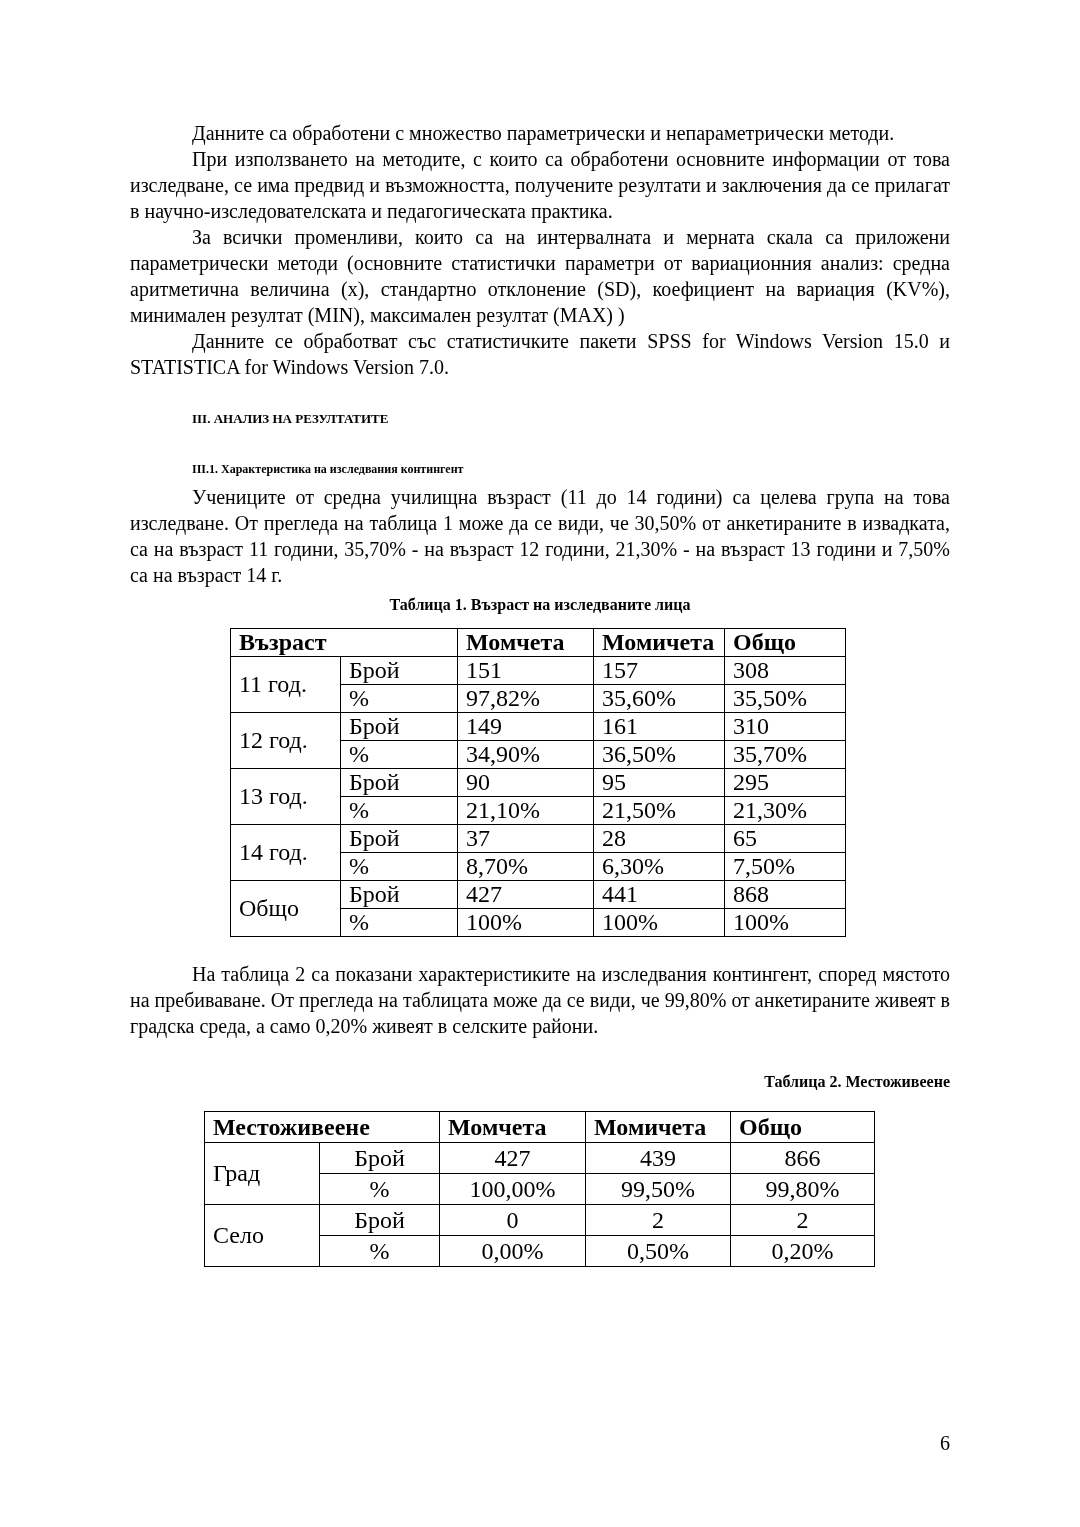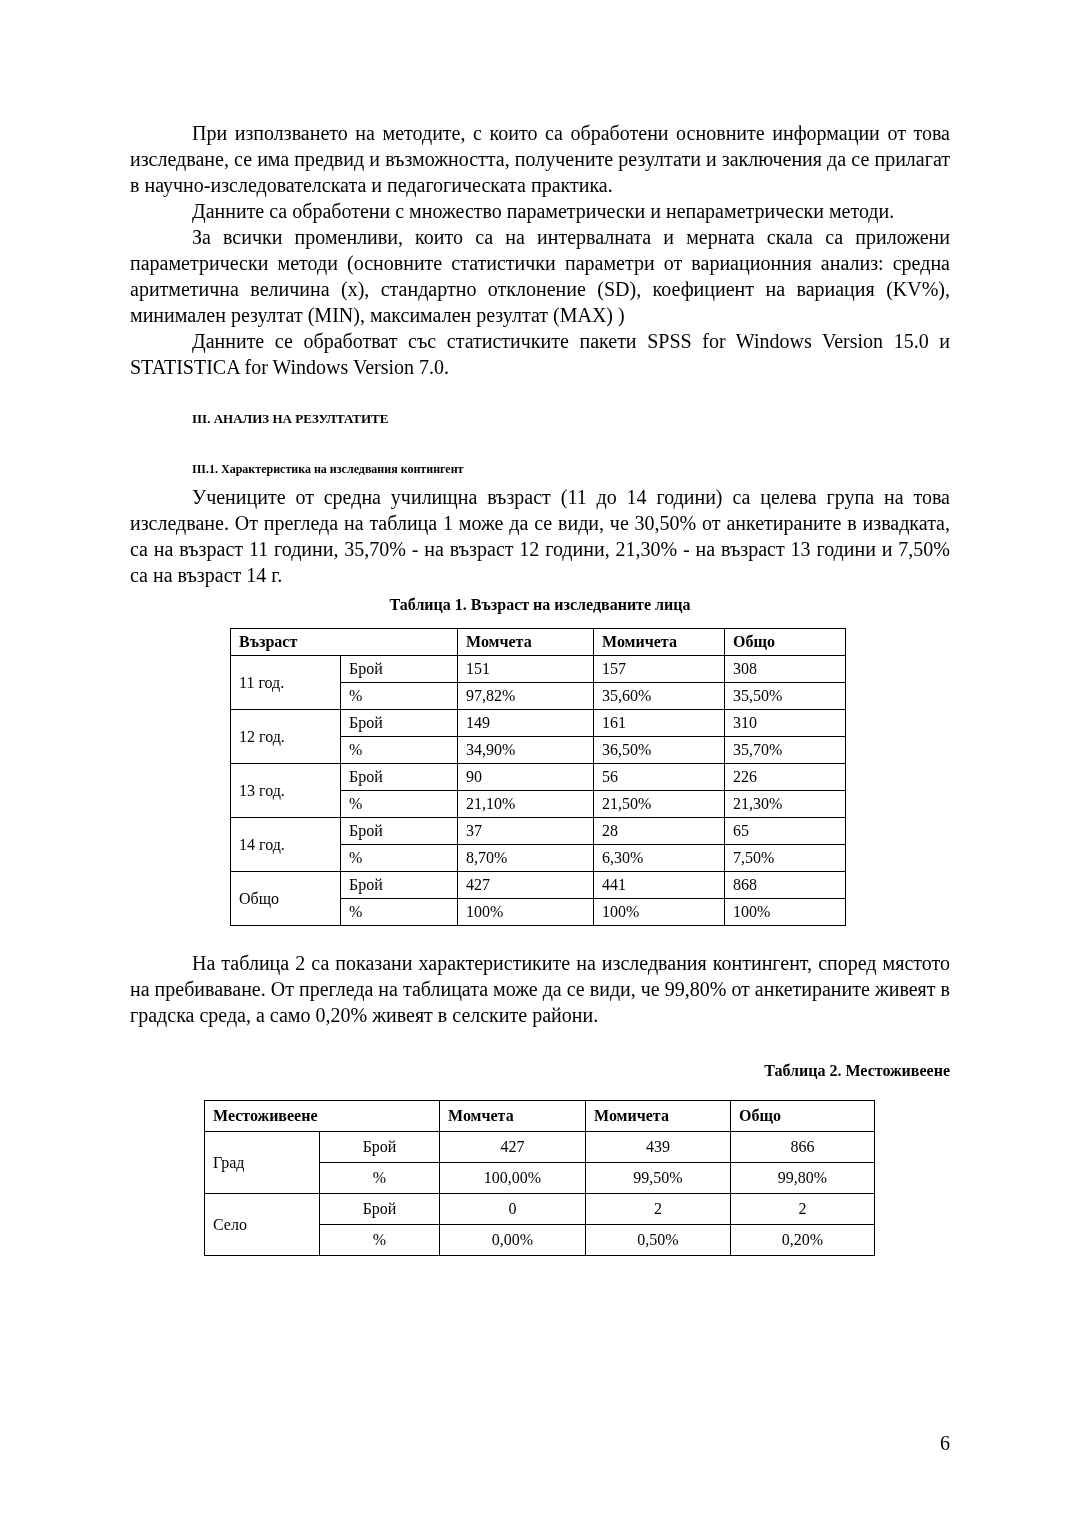--- a/index.html
+++ b/index.html
@@ -49,21 +49,21 @@
     font-weight: bold;
     text-align: center;
     text-indent: 0;
   }
   .caption-2 {
     margin: 30px 0 16px 0;
     text-align: right;
   }
   table {
     border-collapse: collapse;
-    font-size: 16px;
+    font-size: 24px;
     padding-left: 37px;
   }
   td {
     border: 1px solid #000000;
     padding: 0 8px;
     vertical-align: middle;
   }
   .bold { font-weight: bold; }
   .t1 { margin: 2px 0 24px 100px; }
   .t1 td { height: 27px; text-align: left; }
@@ -76,22 +76,22 @@
     right: 130px; bottom: 72px;
     font-size: 20px;
   }
 </style>
 </head>
 <body>
 
 <div class="page">
   <div class="content">
 
+    <p class="para">Данните са обработени с множество параметрически и непараметрически методи.</p>
     <p class="para">При използването на методите, с които са обработени основните информации от това изследване, се има предвид и възможността, получените резултати и заключения да се прилагат в научно-изследователската и педагогическата практика.</p>
-    <p class="para">Данните са обработени с множество параметрически и непараметрически методи.</p>
     <p class="para">За всички променливи, които са на интервалната и мерната скала са приложени параметрически методи (основните статистички параметри от вариационния анализ: средна аритметична величина (х), стандартно отклонение (SD), коефициент на вариация (KV%), минимален резултат (MIN), максимален резултат (MAX) )</p>
     <p class="para">Данните се обработват със статистичките пакети SPSS for Windows Version 15.0 и STATISTICA for Windows Version 7.0.</p>
 
     <p class="heading-1">III. АНАЛИЗ НА РЕЗУЛТАТИТЕ</p>
     <p class="heading-2">III.1. Характеристика на изследвания контингент</p>
 
     <p class="para">Учениците от средна училищна възраст (11 до 14 години) са целева група на това изследване. От прегледа на таблица 1 може да се види, че 30,50% от анкетираните в извадката, са на възраст 11 години, 35,70% - на възраст 12 години, 21,30% - на възраст 13 години и 7,50% са на възраст 14 г.</p>
 
     <p class="caption">Таблица 1. Възраст на изследваните лица</p>
 
@@ -136,22 +136,22 @@
         <td>%</td>
         <td>34,90%</td>
         <td>36,50%</td>
         <td>35,70%</td>
       </tr>
 
       <tr>
         <td rowspan="2">13 год.</td>
         <td>Брой</td>
         <td>90</td>
-        <td>56</td>
-        <td>226</td>
+        <td>95</td>
+        <td>295</td>
       </tr>
       <tr>
         <td>%</td>
         <td>21,10%</td>
         <td>21,50%</td>
         <td>21,30%</td>
       </tr>
 
       <tr>
         <td rowspan="2">14 год.</td>

